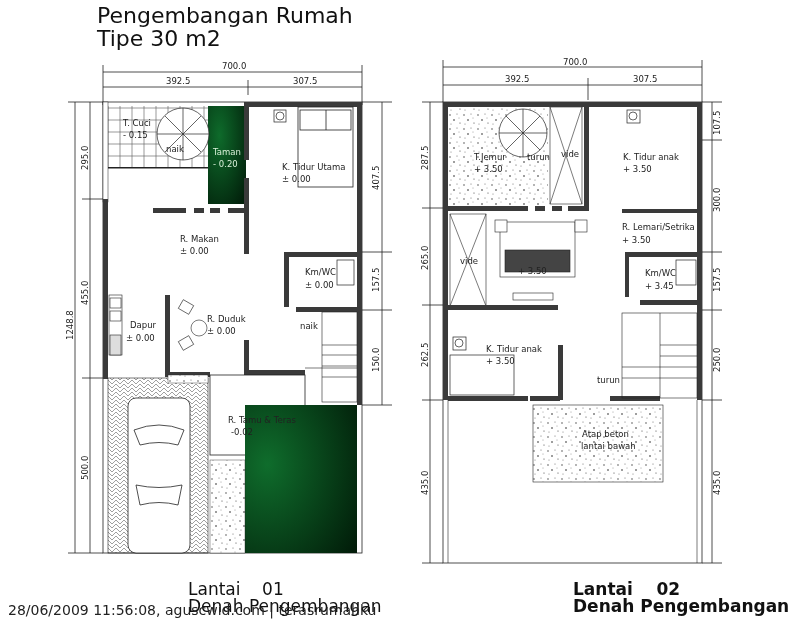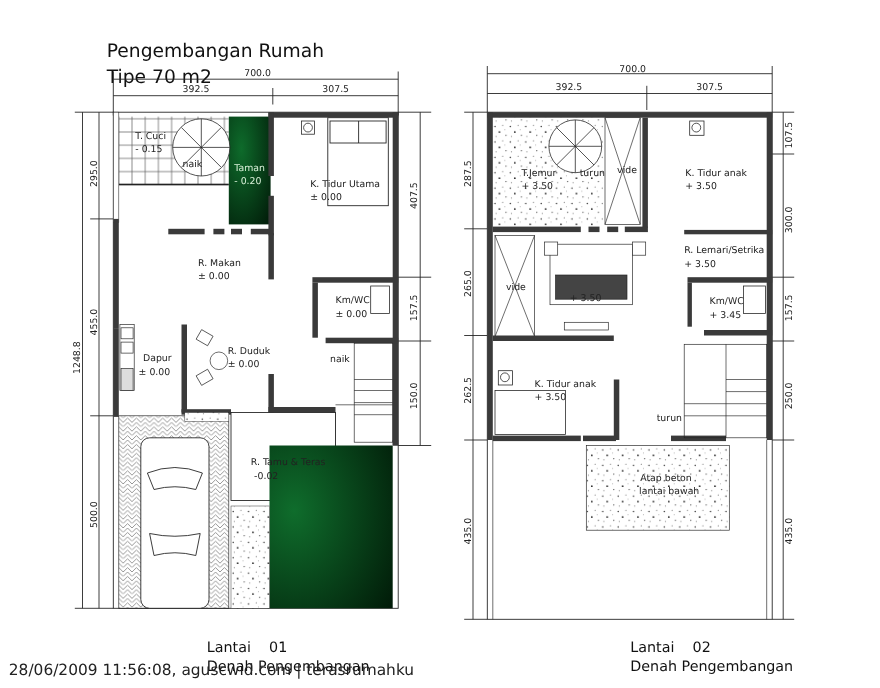--- a/index.html
+++ b/index.html
@@ -1,29 +1,29 @@
 <!DOCTYPE html>
 <html><head>
 <meta charset="utf-8">
 <style>
   html,body{margin:0;padding:0;background:#fff;}
   body{width:800px;height:625px;position:relative;overflow:hidden;font-family:"DejaVu Sans",sans-serif;color:#111;}
-  .title{position:absolute;left:97px;top:4px;font-size:17px;line-height:23px;color:#111;margin-top:32px;}
-  .caption{position:absolute;font-size:13px;line-height:17px;color:#111;}
+  .title{position:absolute;left:97px;top:4px;font-size:22px;line-height:23px;color:#111;}
+  .caption{position:absolute;font-size:17px;line-height:17px;color:#111;}
   .footer{position:absolute;left:8px;top:602px;font-size:14px;color:#222;}
   svg text{font-family:"DejaVu Sans",sans-serif;}
   .lbl{font-size:8.5px;fill:#222;}
   .dim{font-size:8.5px;fill:#222;}
 </style>
 </head>
 <body>
 
 <div class="title">
   <div>Pengembangan Rumah</div>
-  <div>Tipe 70 m2</div>
+  <div>Tipe 30 m2</div>
 </div>
 
 <svg width="800" height="625" viewBox="0 0 800 625" style="position:absolute;left:0;top:0;">
   <defs>
     <pattern id="herring" width="8" height="8" patternUnits="userSpaceOnUse">
       <path d="M0 4 L4 0 L8 4 M0 8 L4 4 L8 8" stroke="#777" stroke-width="0.7" fill="none"></path>
     </pattern>
     <pattern id="speckle" width="14" height="14" patternUnits="userSpaceOnUse">
       <rect width="14" height="14" fill="#fff"></rect>
       <circle cx="2" cy="3" r="0.7" fill="#333"></circle>
@@ -322,18 +322,18 @@
     <text class="lbl" x="597" y="383">turun</text>
     <text class="lbl" x="582" y="437">Atap beton</text>
     <text class="lbl" x="581" y="449">lantai bawah</text>
   </g>
 </svg>
 
 <div class="caption" style="left:188px;top:581px;">
   <div style="white-space:pre;">Lantai    01</div>
   <div>Denah Pengembangan</div>
 </div>
-<div class="caption" style="left:573px;top:581px;">
+<div class="caption" style="left:573px;top:581px;font-weight:bold;">
   <div style="white-space:pre;">Lantai    02</div>
   <div>Denah Pengembangan</div>
 </div>
 
 <div class="footer">28/06/2009 11:56:08, aguscwid.com | terasrumahku</div>
 
 </body></html>

